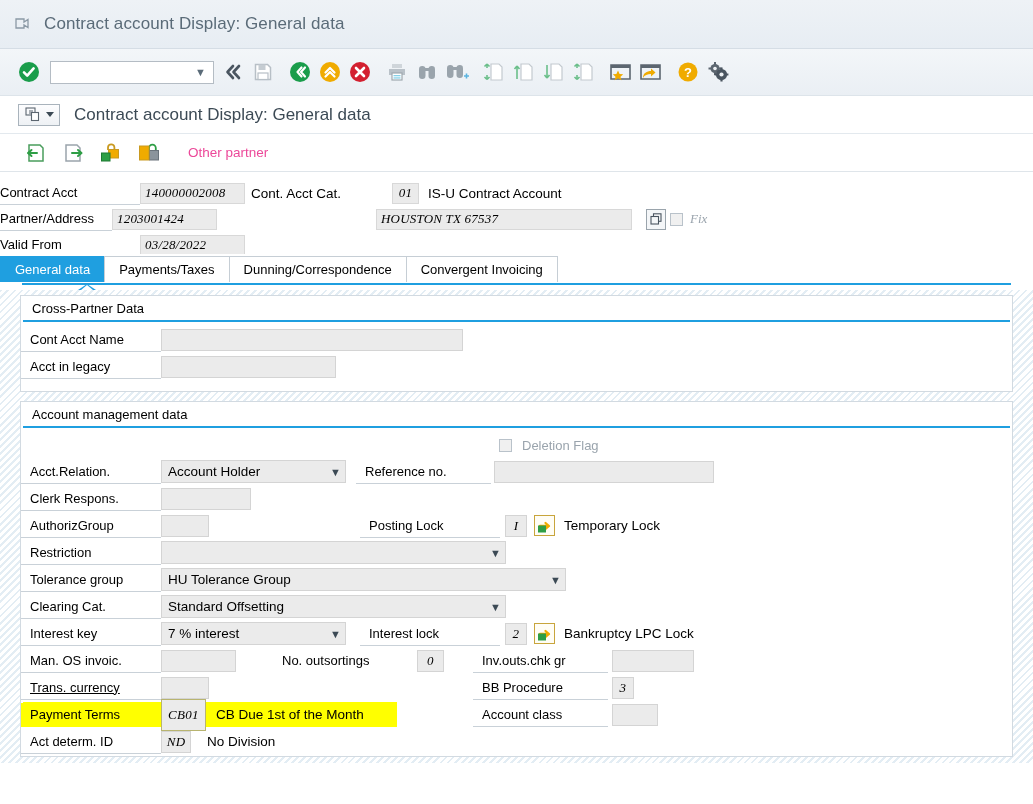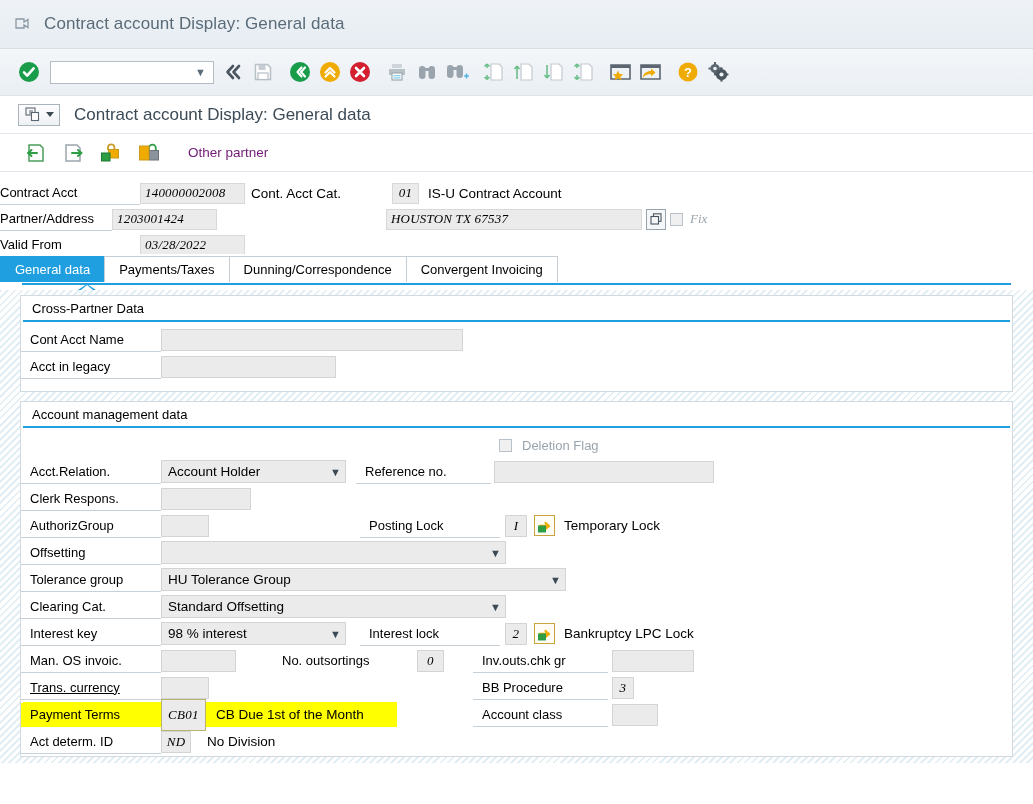--- a/index.html
+++ b/index.html
@@ -98,21 +98,21 @@
     padding-left: 22px;
     gap: 12px;
   }
   .apptoolbar .abtn {
     width: 26px; height: 24px;
     display: flex; align-items: center; justify-content: center;
   }
   .apptoolbar .alabel {
     margin-left: 14px;
     font-size: 13.5px;
-    color: #701a75;
+    color: #ec4899;
   }
 
   
   .headerarea {
     background: #ffffff;
     padding: 8px 0 6px 0;
     position: relative;
     height: 82px;
   }
   .hrow { height: 26px; display: flex; align-items: center; position: relative; }
@@ -493,21 +493,21 @@
     <div class="hlabel" style="width:140px;">Contract Acct</div>
     <div class="fld" style="width:105px;">140000002008</div>
     <div class="plaintext" style="margin-left:6px;">Cont. Acct Cat.</div>
     <div class="fld" style="width:27px;position:absolute;left:392px;justify-content:center;">01</div>
     <div class="plaintext" style="position:absolute;left:428px;">IS-U Contract Account</div>
   </div>
 
   <div class="hrow">
     <div class="hlabel" style="width:112px;">Partner/Address</div>
     <div class="fld" style="width:105px;">1203001424</div>
-    <div class="fld" style="position:absolute;left:386px;width:256px;font-style:italic;">HOUSTON TX 67537</div>
+    <div class="fld" style="position:absolute;left:376px;width:256px;font-style:italic;">HOUSTON TX 67537</div>
     <div style="position:absolute;left:646px;width:20px;height:21px;border:1px solid #9aa4ac;background:#f4f6f8;display:flex;align-items:center;justify-content:center;">
       <svg width="13" height="13" viewBox="0 0 13 13">
         <rect x="3.5" y="0.8" width="7.5" height="7.5" fill="none" stroke="#4a5560" stroke-width="1.1"></rect>
         <rect x="1" y="3.5" width="7.5" height="7.5" fill="#f4f6f8" stroke="#4a5560" stroke-width="1.1"></rect>
       </svg>
     </div>
     <span class="chk" style="position:absolute;left:670px;"></span>
     <span style="position:absolute;left:690px;font-family:'Liberation Serif',serif;font-style:italic;font-size:13px;color:#9aa4ad;">Fix</span>
   </div>
 
@@ -589,21 +589,21 @@
         <div class="lockicon" style="position:absolute;left:513px;">
           <svg width="17" height="17" viewBox="0 0 17 17">
             <path d="M4 9 L12 9 M9.5 6 L13 9 L9.5 12" fill="none" stroke="#f0ab00" stroke-width="2.3" stroke-linecap="round" stroke-linejoin="round"></path>
             <rect x="2" y="8.5" width="8" height="7" fill="#2e9e45"></rect>
           </svg>
         </div>
         <span class="statictext" style="position:absolute;left:543px;">Temporary Lock</span>
       </div>
 
       <div class="frow">
-        <div class="flabel" style="width:140px;">Offsetting</div>
+        <div class="flabel" style="width:140px;">Restriction</div>
         <div class="sel" style="width:345px;">
           <span></span>
           <span class="arr">▼</span>
         </div>
       </div>
 
       <div class="frow">
         <div class="flabel" style="width:140px;">Tolerance group</div>
         <div class="sel" style="width:405px;">
           <span>HU Tolerance Group</span>
@@ -615,21 +615,21 @@
         <div class="flabel" style="width:140px;">Clearing Cat.</div>
         <div class="sel" style="width:345px;">
           <span>Standard Offsetting</span>
           <span class="arr">▼</span>
         </div>
       </div>
 
       <div class="frow">
         <div class="flabel" style="width:140px;">Interest key</div>
         <div class="sel" style="width:185px;">
-          <span>98 % interest</span>
+          <span>7 % interest</span>
           <span class="arr">▼</span>
         </div>
         <div class="flabel" style="position:absolute;left:339px;width:140px;">Interest lock</div>
         <div class="inp mono" style="position:absolute;left:484px;width:22px;justify-content:center;padding:0;">2</div>
         <div class="lockicon" style="position:absolute;left:513px;">
           <svg width="17" height="17" viewBox="0 0 17 17">
             <path d="M4 9 L12 9 M9.5 6 L13 9 L9.5 12" fill="none" stroke="#f0ab00" stroke-width="2.3" stroke-linecap="round" stroke-linejoin="round"></path>
             <rect x="2" y="8.5" width="8" height="7" fill="#2e9e45"></rect>
           </svg>
         </div>

